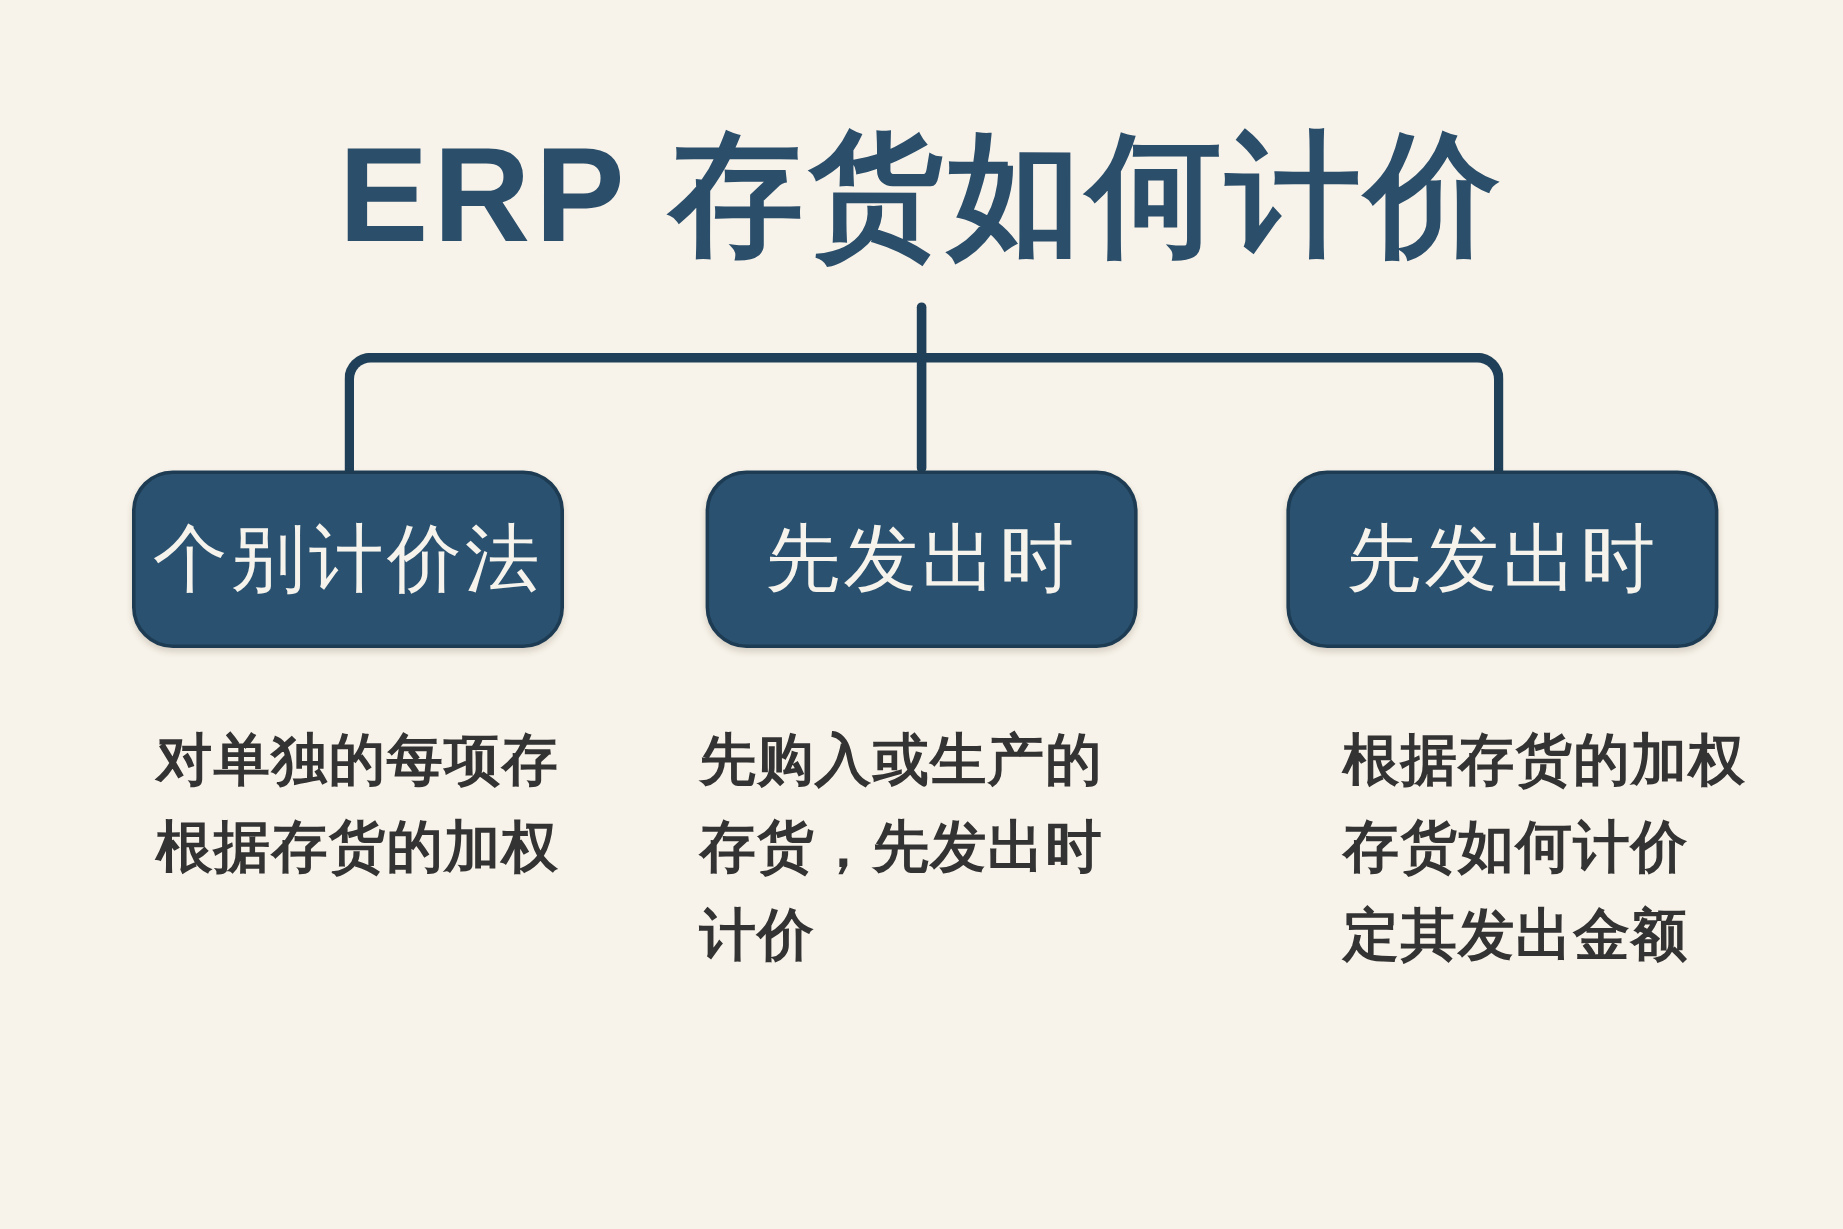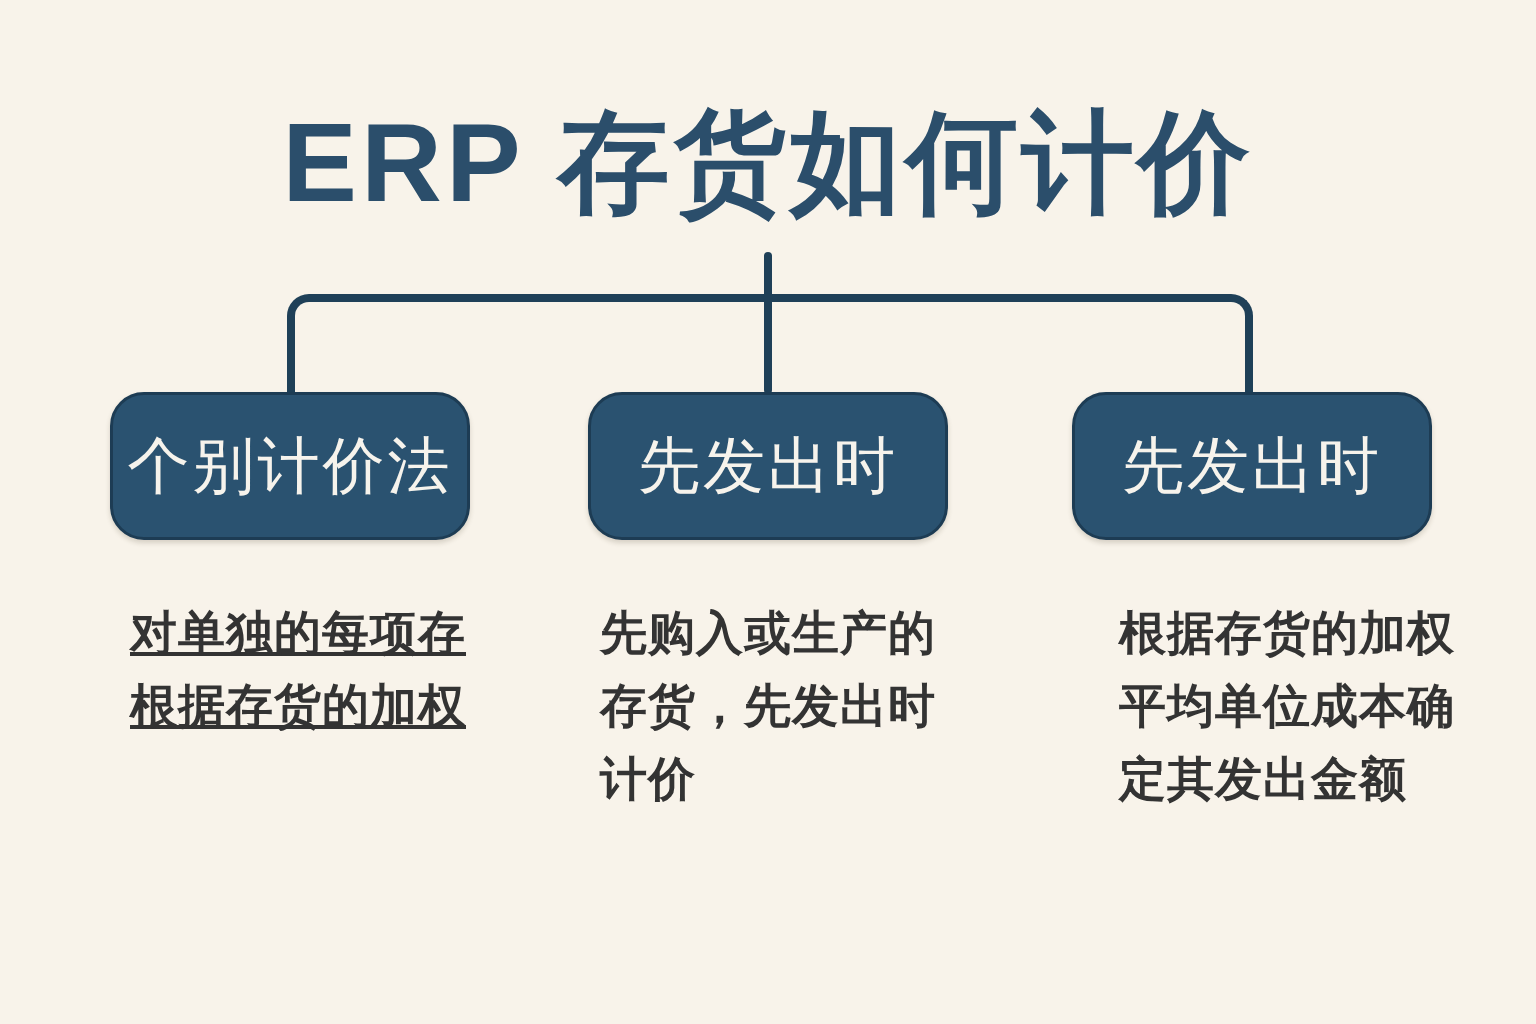--- a/index.html
+++ b/index.html
@@ -81,22 +81,22 @@
   .method-desc {
     position: absolute;
     top: 596px;
     width: 400px;
     color: #333333;
     font-size: 47px;
     font-weight: 600;
     line-height: 73px;
     letter-spacing: 1px;
   }
-  .method-desc-1 { left: 130px; text-decoration: underline; }
-  .method-desc-2 { left: 600px; }
+  .method-desc-1 { left: 130px; }
+  .method-desc-2 { left: 583px; }
   .method-desc-3 { left: 1075px; margin-left: 44px; }
   .desc-line {
     white-space: nowrap;
   }
 </style>
 </head>
 <body>
 
 <div class="canvas">
 
@@ -123,17 +123,17 @@
   </div>
 
   <div class="method-desc method-desc-2">
     <div class="desc-line">先购入或生产的</div>
     <div class="desc-line">存货，先发出时</div>
     <div class="desc-line">计价</div>
   </div>
 
   <div class="method-desc method-desc-3">
     <div class="desc-line">根据存货的加权</div>
-    <div class="desc-line">平均单位成本确</div>
+    <div class="desc-line">存货如何计价</div>
     <div class="desc-line">定其发出金额</div>
   </div>
 
 </div>
 
 </body></html>

